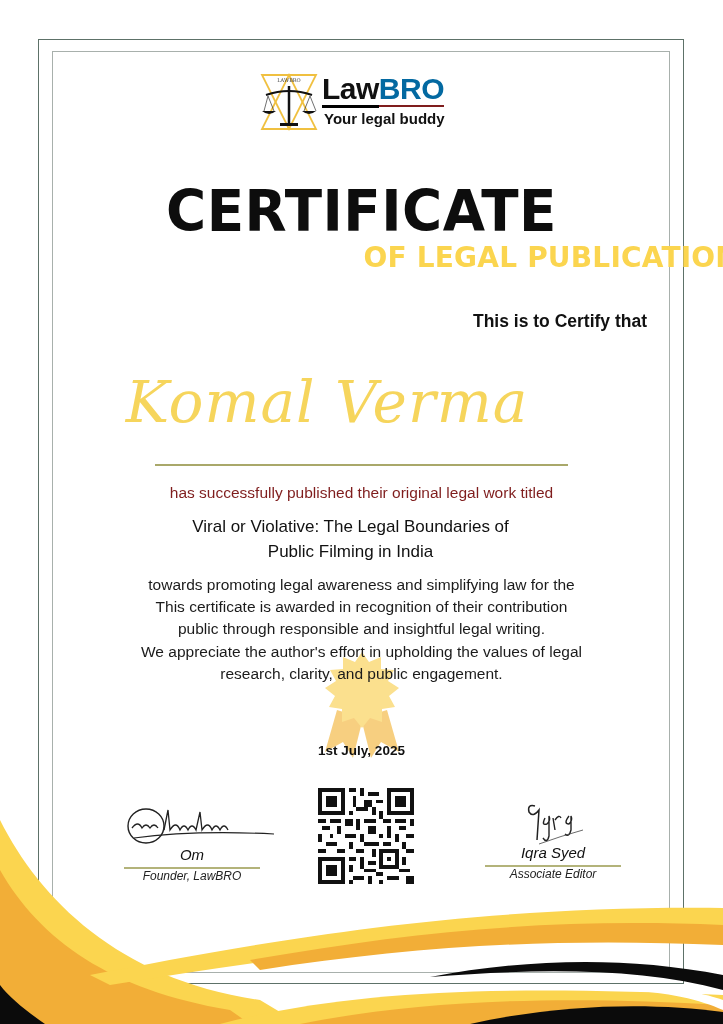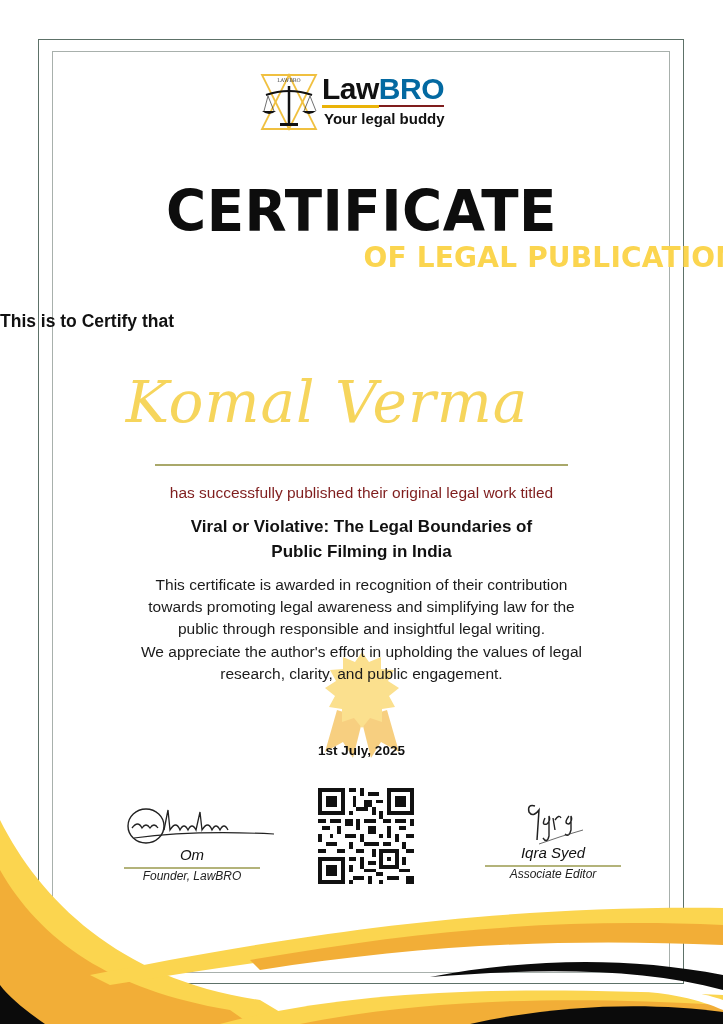--- a/index.html
+++ b/index.html
@@ -18,57 +18,57 @@
     border: 1.5px solid #a8b0ac; box-sizing: border-box;
   }
   .waves { position: absolute; left: 0; top: 0; width: 723px; height: 1024px; pointer-events: none; }
 
   .logo { position: absolute; left: 258px; top: 71px; width: 210px; height: 62px; }
   .logo-mark { position: absolute; left: 0; top: 0; width: 62px; height: 62px; }
   .logo-name {
     position: absolute; left: 64px; top: 2px; font-size: 30px; font-weight: bold;
     letter-spacing: -0.5px; line-height: 32px;
   }
-  .logo-name .law { color: #111; border-bottom: 3px solid #eab308; margin-top: 9px; }
+  .logo-name .law { color: #111; border-bottom: 3px solid #000000; margin-top: 9px; }
   .logo-name .bro { color: #0369a1; border-bottom: 2px solid #7f1d1d; }
   .logo-tag {
     position: absolute; left: 66px; top: 39px; font-size: 15px; font-weight: bold; color: #111;
     white-space: nowrap;
   }
 
   .title {
     position: absolute; left: 0; top: 178px; width: 723px; text-align: center;
     font-size: 57px; font-weight: 900; letter-spacing: 0.5px; color: #0d0d0d;
     font-family: "DejaVu Sans", sans-serif; transform: scaleX(0.96);
   }
   .subtitle {
     position: absolute; left: 0; top: 241px; width: 723px; text-align: right;
     font-size: 28px; font-weight: bold; color: #fbd54f; letter-spacing: 0.2px;
     font-family: "DejaVu Sans", sans-serif;
     margin-left: 16px;
   }
   .certify {
-    position: absolute; left: 0; top: 311px; width: 647px; text-align: left;
+    position: absolute; left: 0; top: 311px; width: 647px; text-align: right;
     font-size: 17.5px; font-weight: bold; color: #111;
   }
   .recipient {
     position: absolute; left: 0; top: 368px; width: 654px; text-align: center;
     font-family: "DejaVu Serif", serif; font-style: italic; font-size: 58px;
     color: #f6d55c; letter-spacing: 1px;
   }
   .name-line {
     position: absolute; left: 155px; top: 464px; width: 413px; height: 1.5px; background: #a9a86a;
   }
   .published {
     position: absolute; left: 0; top: 484px; width: 723px; text-align: center;
     font-size: 15.5px; color: #7f1d1d;
   }
   .work-title {
-    position: absolute; left: 130px; top: 514px; width: 463px; text-align: center;
-    font-size: 17px; font-weight: bold; line-height: 25px; color: #111;
+    position: absolute; left: 119px; top: 514px; width: 463px; text-align: center;
+    font-size: 17px; font-weight: normal; line-height: 25px; color: #111;
   }
   .body-text {
     position: absolute; left: 95px; top: 574px; width: 533px; text-align: center;
     font-size: 15.5px; line-height: 22.2px; color: #1b1b1b;
   }
 
   .seal { position: absolute; left: 307px; top: 650px; width: 110px; height: 112px; }
   .date {
     position: absolute; left: 0; top: 711px; width: 723px; text-align: center;
     font-size: 13.5px; font-weight: bold; color: #111; margin-top: 32px;
@@ -140,22 +140,22 @@
 
 <svg class="seal" viewBox="0 0 110 112">
   <polygon points="30,60 18,102 36,92 46,108 56,68" fill="#f6c76a" opacity="0.85"></polygon>
   <polygon points="80,60 92,102 74,92 64,108 54,68" fill="#f6c76a" opacity="0.85"></polygon>
   <g transform="translate(55,42)">
     <polygon fill="#fbe08e" points="0,-40 7,-30 19,-35 19,-23 32,-22 26,-11 37,-4 27,4 33,15 20,17 20,30 8,26 0,36 -8,26 -20,30 -20,17 -33,15 -27,4 -37,-4 -26,-11 -32,-22 -19,-23 -19,-35 -7,-30"></polygon>
   </g>
 </svg>
 
 <div class="body-text">
+  <div>towards promoting legal awareness and simplifying law for the</div>
   <div>This certificate is awarded in recognition of their contribution</div>
-  <div>towards promoting legal awareness and simplifying law for the</div>
   <div>public through responsible and insightful legal writing.</div>
   <div>We appreciate the author's effort in upholding the values of legal</div>
   <div>research, clarity, and public engagement.</div>
 </div>
 
 <div class="date">1st July, 2025</div>
 
 <div class="sig-block sig-left">
   <svg class="sig-svg" width="150" height="50" viewBox="0 0 150 50">
     <ellipse cx="22" cy="26" rx="18" ry="17" fill="none" stroke="#222" stroke-width="1.4"></ellipse>

